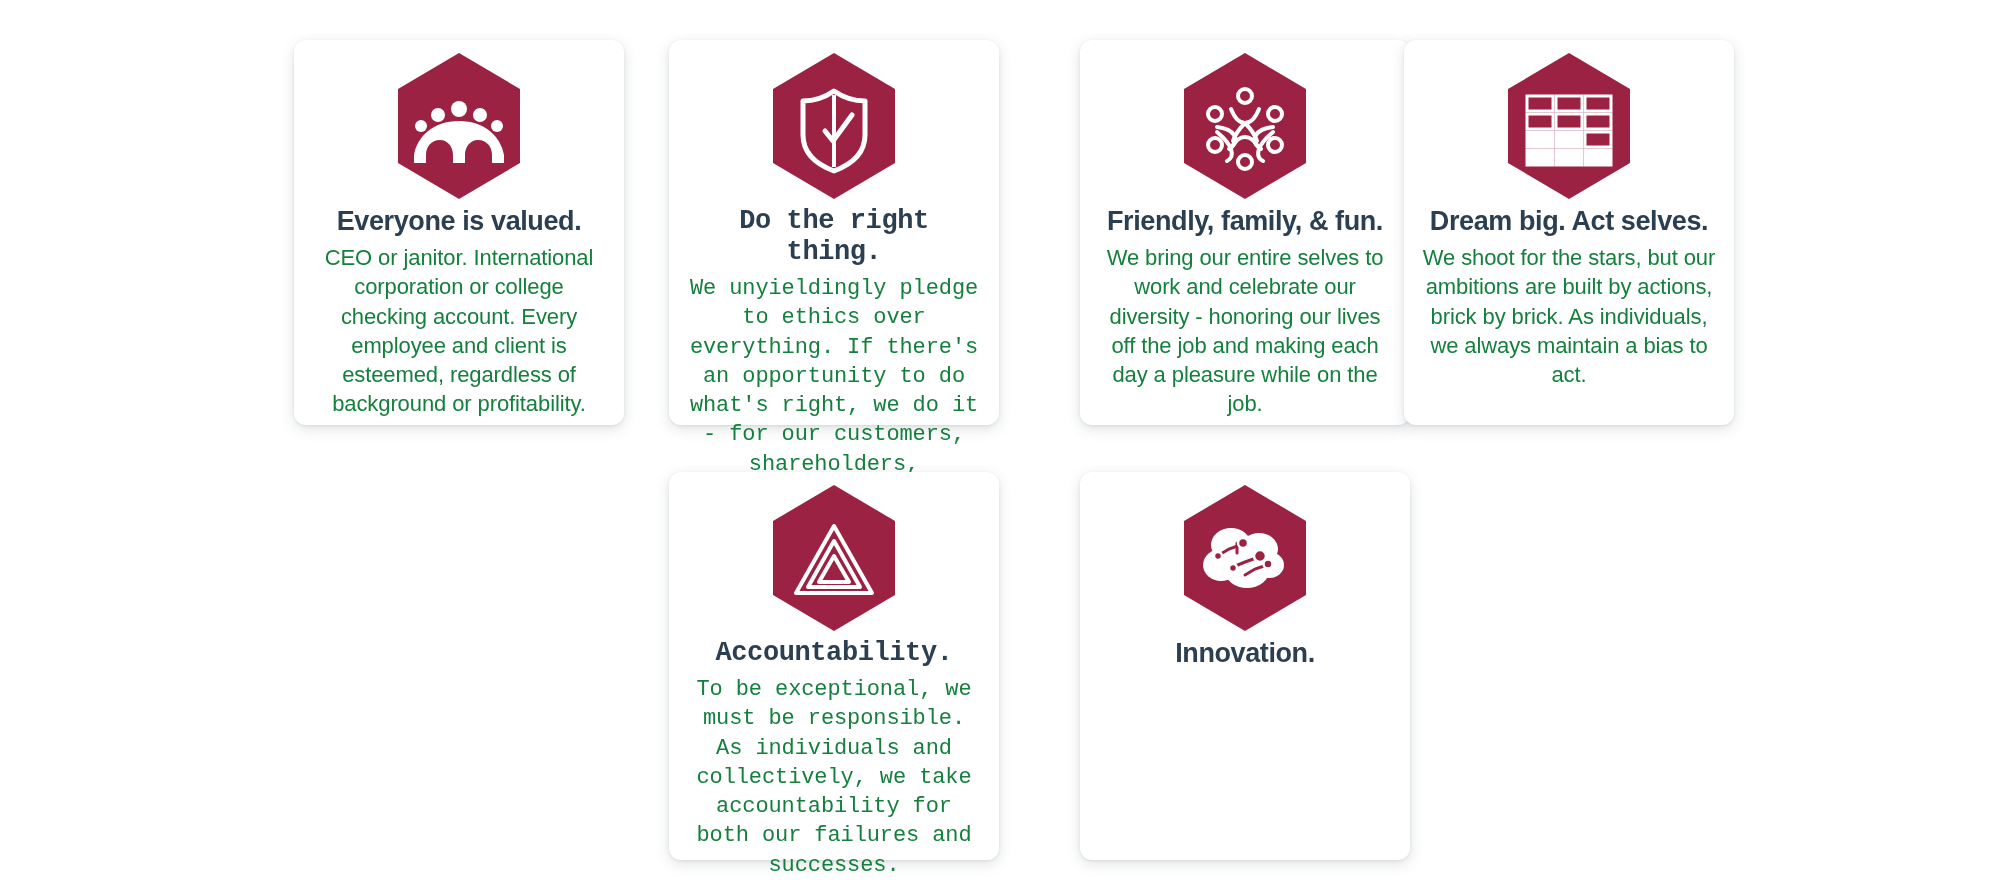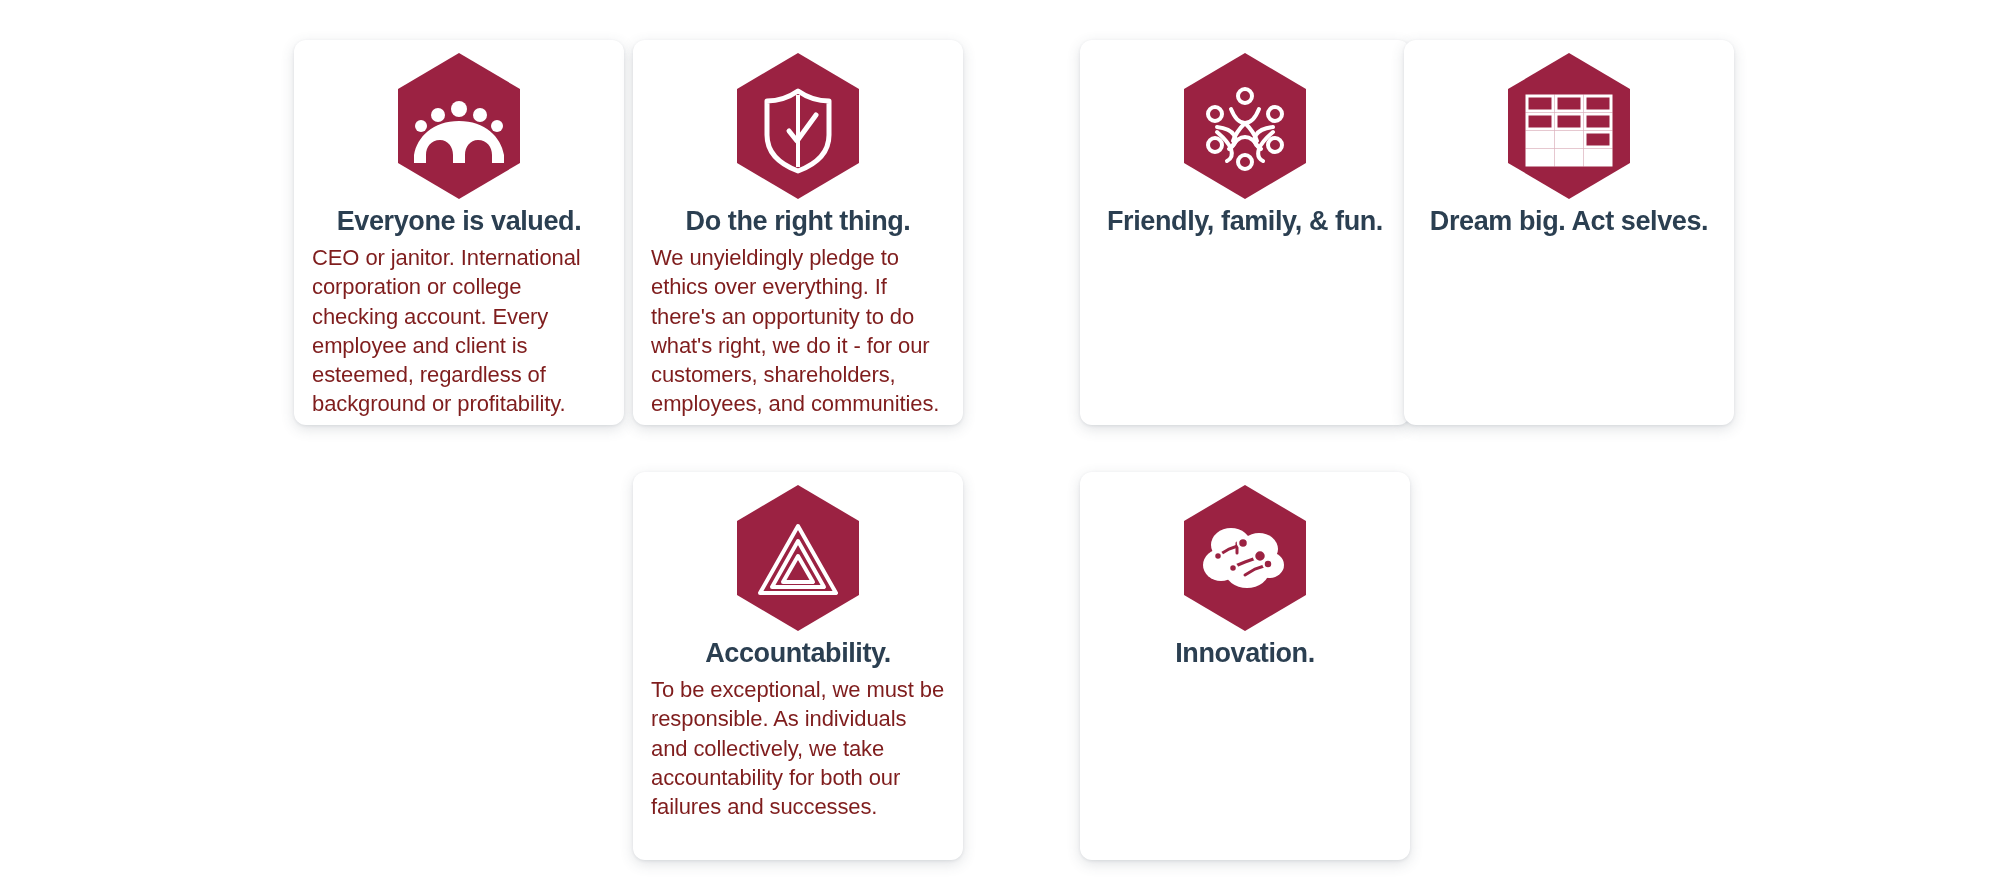--- a/index.html
+++ b/index.html
@@ -29,21 +29,21 @@
                 0 1px 3px rgba(60, 72, 88, 0.10);
     padding: 10px 18px 20px 18px;
     display: flex;
     flex-direction: column;
     align-items: center;
   }
 
   
   .card.r1 { top: 40px; }
   .card.c1 { left: 294px; }
-  .card.c2 { left: 633px; }
+  .card.c2 { left: 669px; font-family: Liberation Mono, monospace; }
   .card.c3 { left: 1080px; }
   .card.c4 { left: 1404px; }
 
   
   .card.r2 { top: 472px; }
 
   .card-h1 { height: 385px; }
   .card-h2 { height: 388px; }
 
   .icon-wrap {
@@ -67,21 +67,22 @@
     font-weight: bold;
     color: #2b3f51;
     text-align: center;
     line-height: 1.15;
     letter-spacing: -0.4px;
     margin-bottom: 6px;
   }
 
   .card-body {
     font-size: 22px;
-    color: #7f1d1d;
+    color: #15803d;
+    text-align: center;
     line-height: 1.33;
     letter-spacing: -0.1px;
   }
 </style>
 </head>
 <body>
 
 <div id="values-board">
 
   <div class="card r1 c1 card-h1">
@@ -131,20 +132,21 @@
           <path d="M92 81 C85 87 80 92 78 98 C76 104 78 108 82 110"></path>
           <path d="M36 76 C45 77 50 79 53 84 C56 89 54 94 48 98"></path>
           <path d="M36 81 C43 87 48 92 50 98 C52 104 50 108 46 110"></path>
           <path d="M50 97 C54 90 58 86 64 86 C70 86 74 90 78 97"></path>
           <path d="M64 72 C58 78 54 84 52 90"></path>
           <path d="M64 72 C70 78 74 84 76 90"></path>
         </g>
       </svg>
     </div>
     <div class="card-title">Friendly, family, &amp; fun.</div>
+    <div class="card-body">We bring our entire selves to work and celebrate our diversity - honoring our lives off the job and making each day a pleasure while on the job.</div>
   </div>
 
   <div class="card r1 c4 card-h1">
     <div class="icon-wrap">
       <svg class="hex" viewBox="0 0 128 150">
         <polygon points="64,2 125,38 125,112 64,148 3,112 3,38" fill="#9B2242"></polygon>
         <g stroke="#ffffff" stroke-width="3">
           <rect x="22" y="45" width="26" height="15" fill="none"></rect>
           <rect x="51" y="45" width="26" height="15" fill="none"></rect>
           <rect x="80" y="45" width="26" height="15" fill="none"></rect>
@@ -154,20 +156,21 @@
           <rect x="22" y="81" width="26" height="15" fill="#ffffff"></rect>
           <rect x="51" y="81" width="26" height="15" fill="#ffffff"></rect>
           <rect x="80" y="81" width="26" height="15" fill="none"></rect>
           <rect x="22" y="99" width="26" height="15" fill="#ffffff"></rect>
           <rect x="51" y="99" width="26" height="15" fill="#ffffff"></rect>
           <rect x="80" y="99" width="26" height="15" fill="#ffffff"></rect>
         </g>
       </svg>
     </div>
     <div class="card-title">Dream big. Act selves.</div>
+    <div class="card-body">We shoot for the stars, but our ambitions are built by actions, brick by brick. As individuals, we always maintain a bias to act.</div>
   </div>
 
   <div class="card r2 c2 card-h2">
     <div class="icon-wrap">
       <svg class="hex" viewBox="0 0 128 150">
         <polygon points="64,2 125,38 125,112 64,148 3,112 3,38" fill="#9B2242"></polygon>
         <g fill="none" stroke="#ffffff" stroke-width="4" stroke-linejoin="round">
           <polygon points="64,43 102,110 26,110"></polygon>
           <polygon points="64,58 90,104 38,104"></polygon>
           <polygon points="64,73 79,99 49,99"></polygon>

